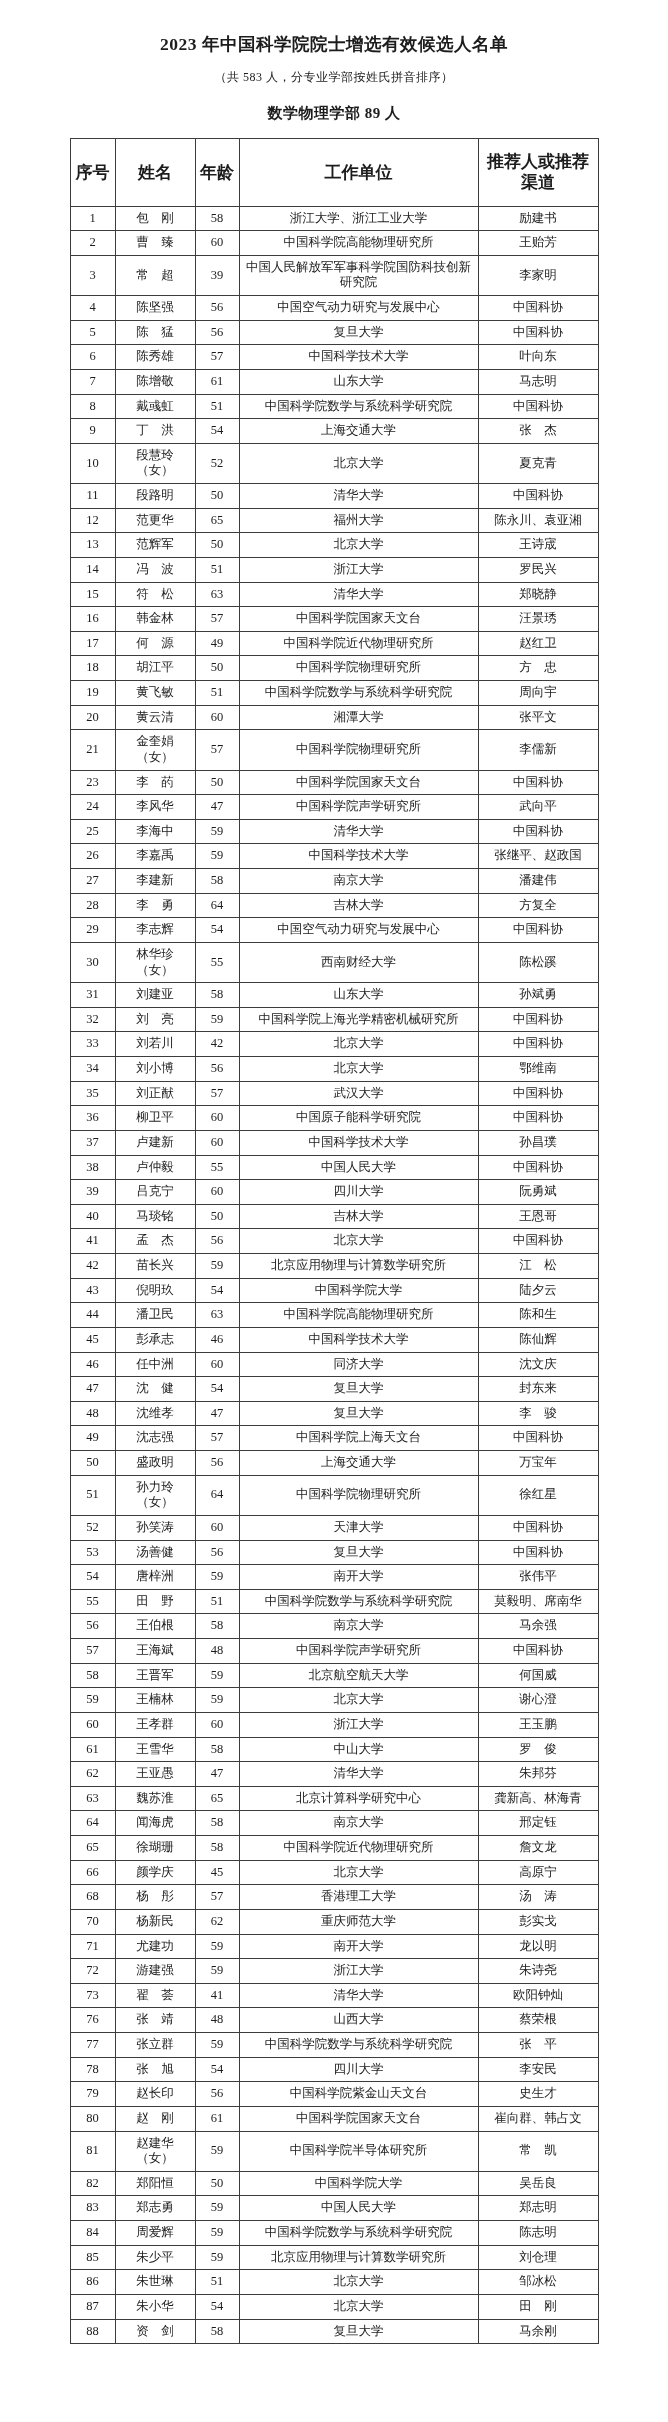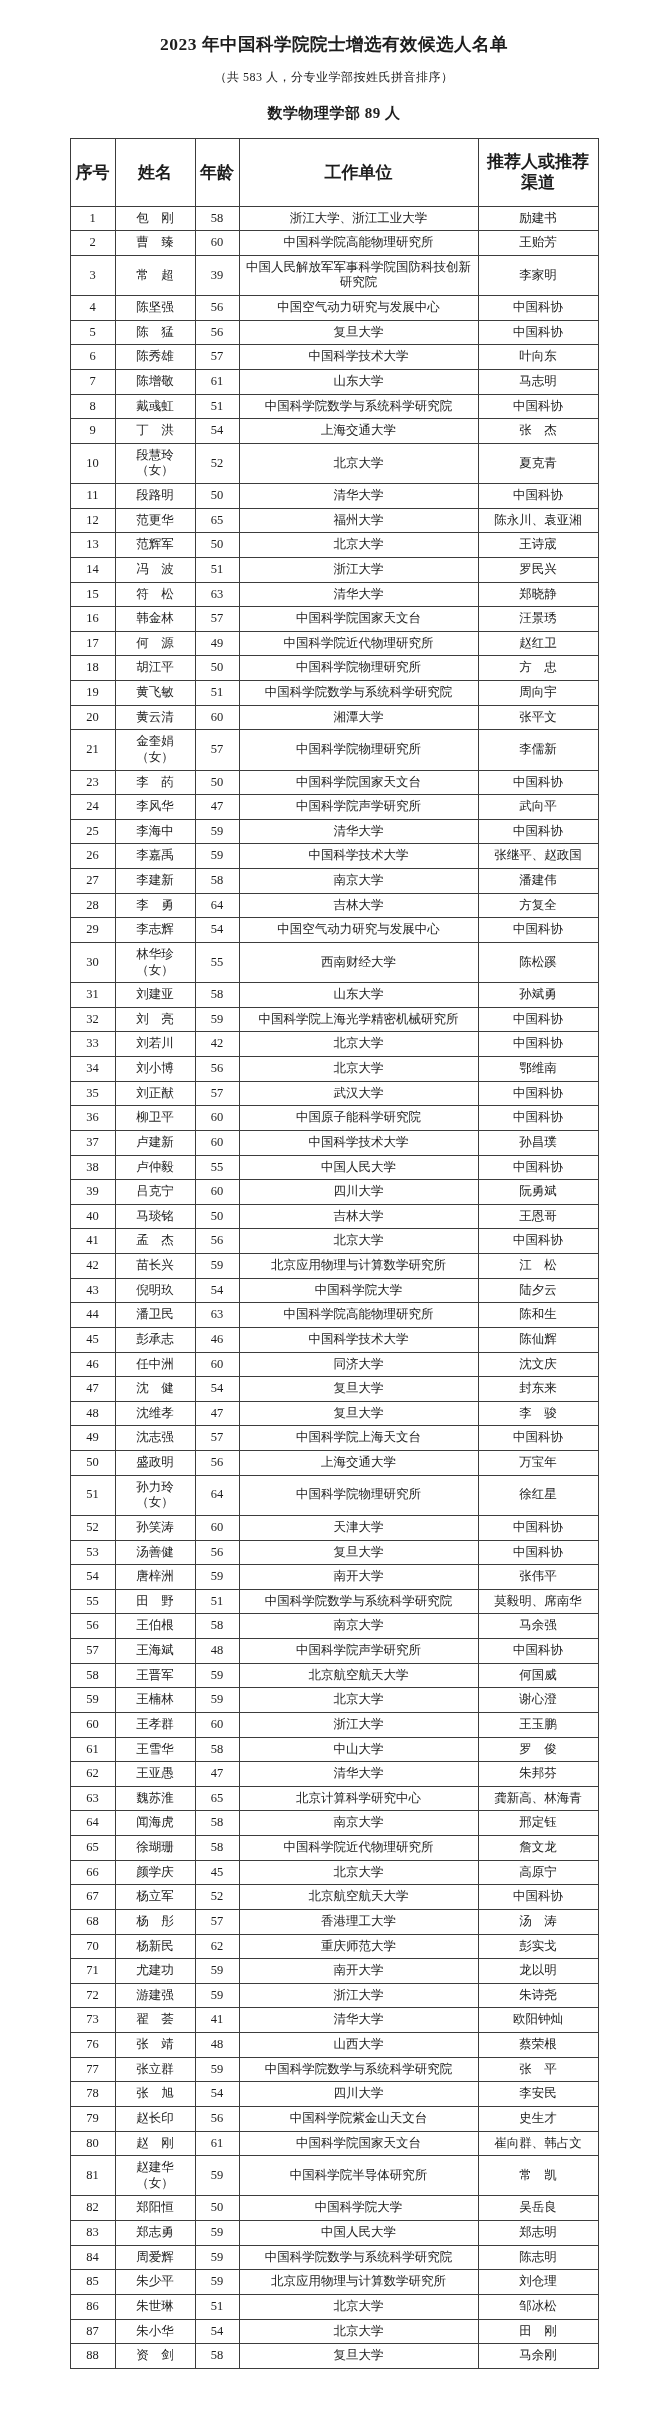--- a/index.html
+++ b/index.html
@@ -545,27 +545,20 @@
     <td class="c-rec">詹文龙</td>
   </tr>
         <tr>
     <td class="c-no">66</td>
     <td class="c-name">颜学庆</td>
     <td class="c-age">45</td>
     <td class="c-unit">北京大学</td>
     <td class="c-rec">高原宁</td>
   </tr>
         <tr>
-    <td class="c-no">67</td>
-    <td class="c-name">杨立军</td>
-    <td class="c-age">52</td>
-    <td class="c-unit">北京航空航天大学</td>
-    <td class="c-rec">中国科协</td>
-  </tr>
-        <tr>
     <td class="c-no">68</td>
     <td class="c-name">杨　彤</td>
     <td class="c-age">57</td>
     <td class="c-unit">香港理工大学</td>
     <td class="c-rec">汤　涛</td>
   </tr>
         <tr>
     <td class="c-no">70</td>
     <td class="c-name">杨新民</td>
     <td class="c-age">62</td>

